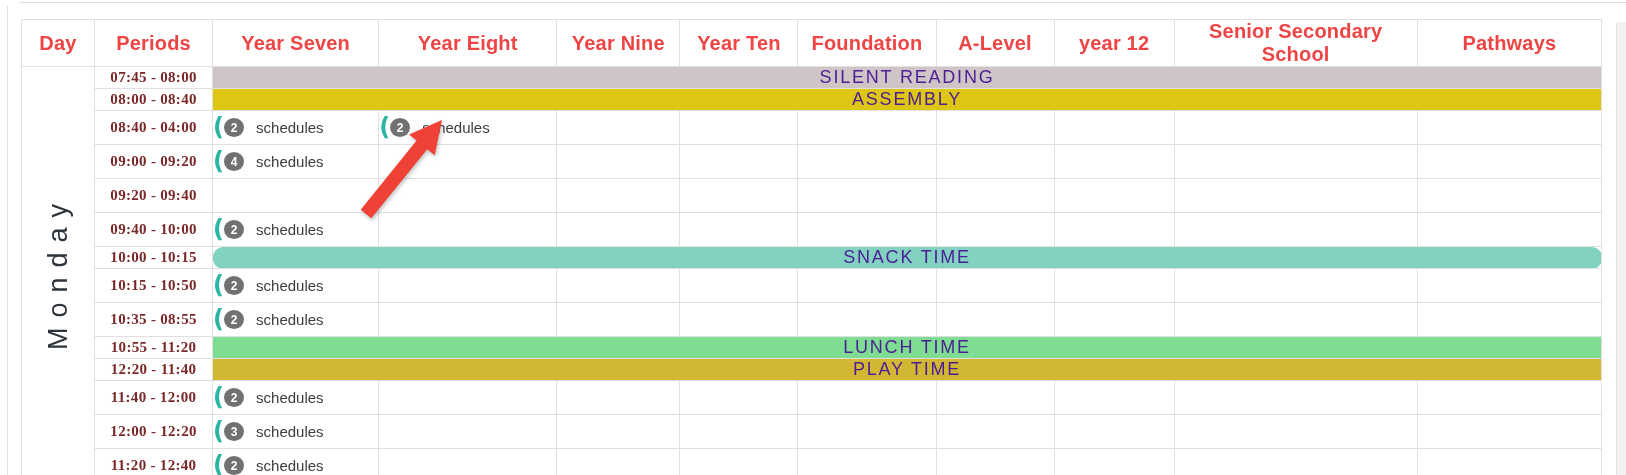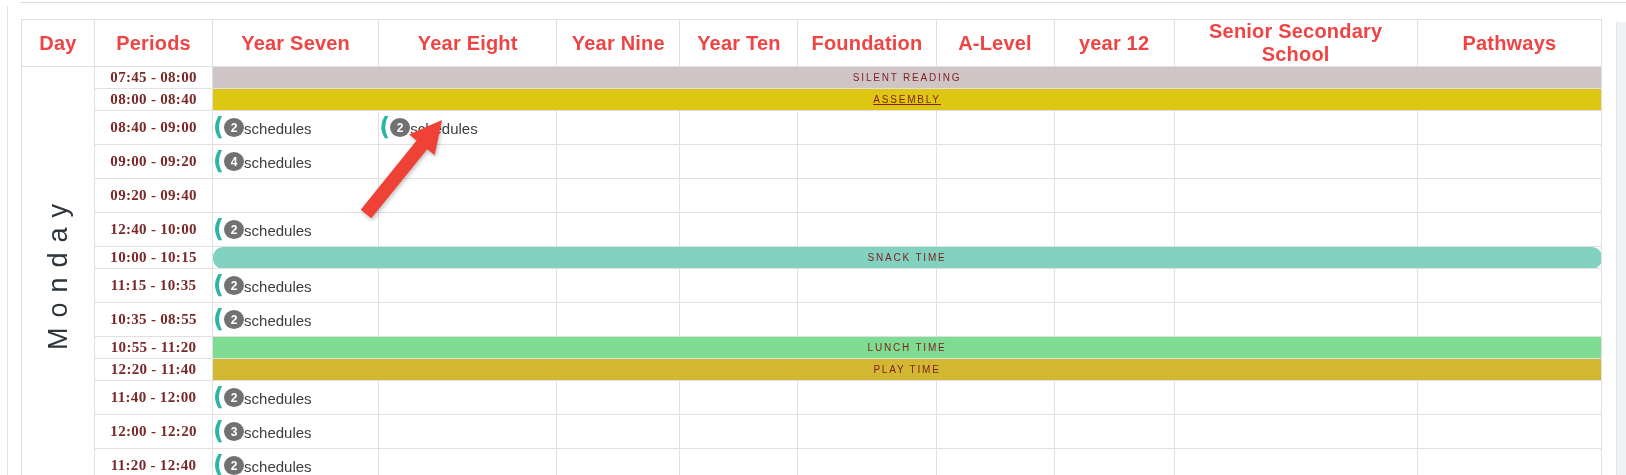--- a/index.html
+++ b/index.html
@@ -30,36 +30,36 @@
     display:inline-block;writing-mode:vertical-rl;transform:rotate(180deg);
     font-size:27px;letter-spacing:10px;color:#2e343b;line-height:1;
   }
 
   td.period-cell{
     text-align:center;font-family:"Liberation Serif",serif;font-weight:700;
     font-size:15px;color:#7a2929;letter-spacing:.3px;background:#fff;
   }
 
   td.band-cell{
-    text-align:center;font-size:10px;letter-spacing:1.8px;color:#7f1d1d;
+    text-align:center;font-size:18px;letter-spacing:1.8px;color:#4c1d95;
   }
 
   td.slot-cell{padding-left:29px;background:#fff}
   .badge{display:inline-flex;align-items:center;vertical-align:middle}
   .badge-paren{
     font-family:"DejaVu Sans",sans-serif;font-size:24px;font-weight:700;
     color:var(--teal,#2bb5a3);line-height:1;position:relative;top:-1px;
   }
   .badge-count{
     display:inline-flex;align-items:center;justify-content:center;
     width:20px;height:19px;border-radius:50%;
     background:var(--circle-gray,#717171);color:#fff;
     font-size:12px;font-weight:700;
   }
-  .sched-label{font-size:15px;color:#3d3d3d;margin-left:0;vertical-align:middle}
+  .sched-label{font-size:15px;color:#3d3d3d;margin-left:12px;vertical-align:middle}
 
   svg.arrow-overlay{position:absolute;left:0;top:0;width:1626px;height:475px;pointer-events:none}
   .arrow-poly{filter:drop-shadow(1px 2px 2px rgba(60,60,60,.35))}
 </style>
 </head>
 <body>
 
 <div class="top-rule"></div>
 <div class="left-rule"></div>
 <div class="v-scrollbar"></div>
@@ -94,24 +94,24 @@
       </tr>
     </thead>
   <tbody>
       <tr class="row-band">
         <td class="day-cell" rowspan="14"><span class="day-label">Monday</span></td>
         <td class="period-cell">07:45 - 08:00</td>
         <td class="band-cell" colspan="9" style="background: rgb(207, 197, 199);">SILENT READING</td>
       </tr>
       <tr class="row-band">
         <td class="period-cell">08:00 - 08:40</td>
-        <td class="band-cell" colspan="9" style="background: rgb(221, 199, 19); text-decoration: underline;">ASSEMBLY</td>
-      </tr>
-      <tr class="row-item">
-        <td class="period-cell">08:40 - 09:00</td>
+        <td class="band-cell" colspan="9" style="background: rgb(221, 199, 19);">ASSEMBLY</td>
+      </tr>
+      <tr class="row-item">
+        <td class="period-cell">08:40 - 04:00</td>
         <td class="slot-cell"><span class="badge">
             <span class="badge-paren">(</span>
             <span class="badge-count">2</span>
           </span><span class="sched-label">schedules</span></td>
         <td class="slot-cell"><span class="badge">
             <span class="badge-paren">(</span>
             <span class="badge-count">2</span>
           </span><span class="sched-label">schedules</span></td>
         <td class="slot-cell"></td>
         <td class="slot-cell"></td>
@@ -142,40 +142,40 @@
         <td class="slot-cell"></td>
         <td class="slot-cell"></td>
         <td class="slot-cell"></td>
         <td class="slot-cell"></td>
         <td class="slot-cell"></td>
         <td class="slot-cell"></td>
         <td class="slot-cell"></td>
         <td class="slot-cell"></td>
       </tr>
       <tr class="row-item">
-        <td class="period-cell">12:40 - 10:00</td>
+        <td class="period-cell">09:40 - 10:00</td>
         <td class="slot-cell"><span class="badge">
             <span class="badge-paren">(</span>
             <span class="badge-count">2</span>
           </span><span class="sched-label">schedules</span></td>
         <td class="slot-cell"></td>
         <td class="slot-cell"></td>
         <td class="slot-cell"></td>
         <td class="slot-cell"></td>
         <td class="slot-cell"></td>
         <td class="slot-cell"></td>
         <td class="slot-cell"></td>
         <td class="slot-cell"></td>
       </tr>
       <tr class="row-band">
         <td class="period-cell">10:00 - 10:15</td>
         <td class="band-cell" colspan="9" style="background: rgb(130, 210, 194); border-radius: 10px;">SNACK TIME</td>
       </tr>
       <tr class="row-item">
-        <td class="period-cell">11:15 - 10:35</td>
+        <td class="period-cell">10:15 - 10:50</td>
         <td class="slot-cell"><span class="badge">
             <span class="badge-paren">(</span>
             <span class="badge-count">2</span>
           </span><span class="sched-label">schedules</span></td>
         <td class="slot-cell"></td>
         <td class="slot-cell"></td>
         <td class="slot-cell"></td>
         <td class="slot-cell"></td>
         <td class="slot-cell"></td>
         <td class="slot-cell"></td>

